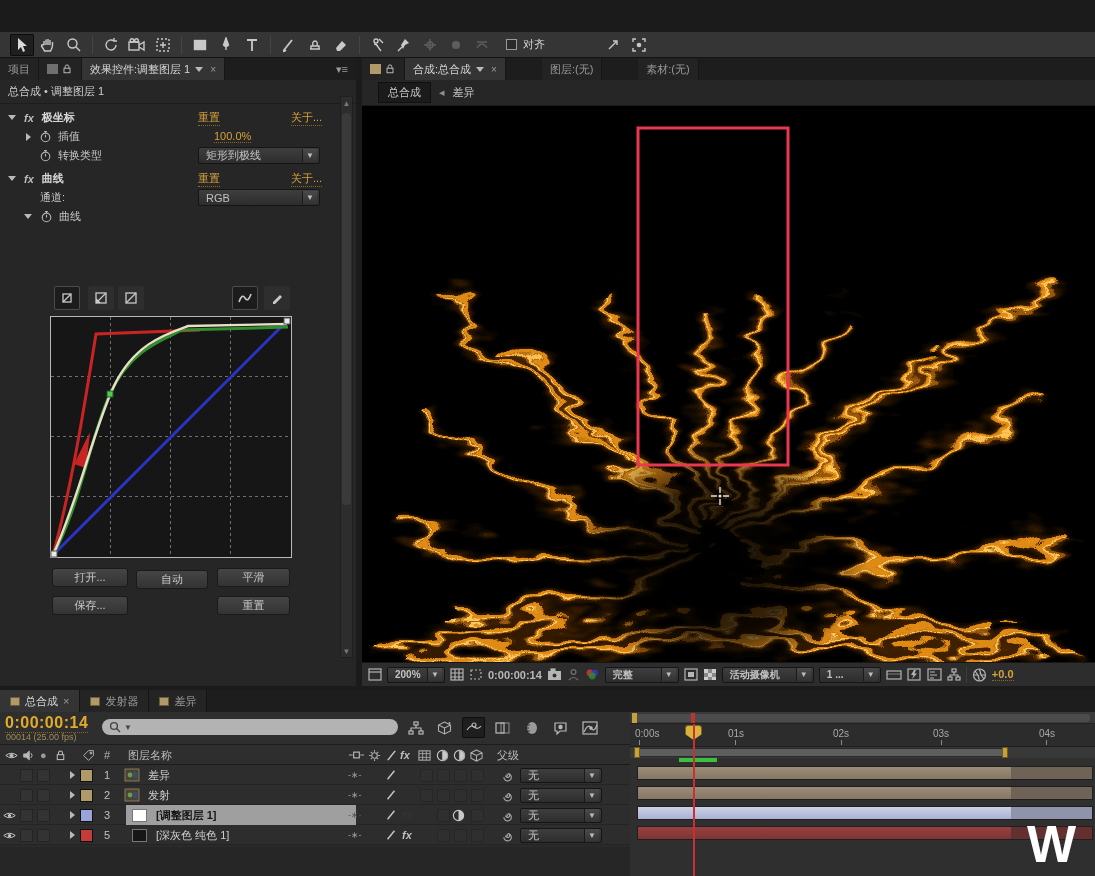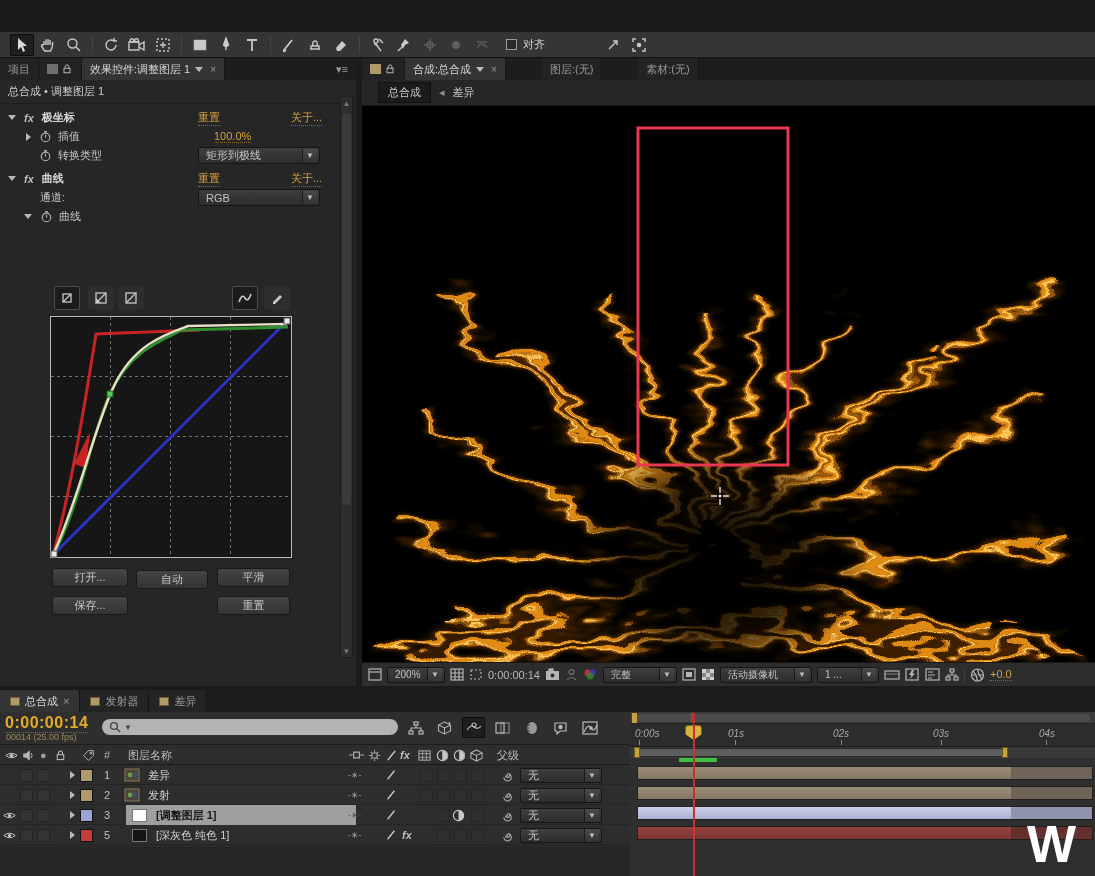--- a/index.html
+++ b/index.html
@@ -72,21 +72,21 @@
   
   .vscroll { position:absolute; right:3px; top:38px; bottom:28px; width:13px; background:#2d2d2d; border:1px solid #1f1f1f; }
   .vscroll .arr { position:absolute; left:0; width:11px; height:12px; display:flex;align-items:center;justify-content:center; color:#777; font-size:8px;}
   .vscroll .thumb { position:absolute; left:1px; width:9px; top:16px; height:70%; background:#3a3a3a; border-radius:4px; }
 
   
   #viewer { left:362px; top:58px; width:733px; height:628px; background:#232323; }
   #view-bread { height:26px; display:flex; align-items:center; gap:8px; padding-left:16px; background:#262626; border-bottom:1px solid #191919;}
   #canvas { position:absolute; left:0; top:48px; width:733px; height:580px; background:#000; overflow:hidden; }
   #compbar { position:absolute; left:0; bottom:0; width:733px; height:24px; background:#2d2d2d; border-top:1px solid #161616;
-             display:flex; align-items:center; gap:5px; padding:0 6px; }
+             display:flex; align-items:center; gap:5px; padding:0 6px;font-weight:bold; }
   #compbar .ic svg { stroke:#b5b5b5; fill:none; stroke-width:1.2; }
   #compbar .dd { height:16px; font-size:10px; }
   .vsep { width:1px; height:16px; background:#1d1d1d; border-right:1px solid #3d3d3d; }
 
   
   #timeline { left:0; top:690px; width:1095px; height:186px; background:#2a2a2a; }
   #tl-tabs { height:22px; background:#1d1d1d; display:flex; }
   .tl-tab { display:flex;align-items:center;gap:5px;padding:0 10px;border-right:1px solid #141414;color:#9a9a9a;background:#242424;}
   .tl-tab.active { background:#343434;color:#d9d9d9; }
   .tl-tab .sq { width:10px;height:9px;background:#b19a6a;border:1px solid #6e5c38; }
@@ -111,21 +111,21 @@
   .sw { width:13px;height:13px;background:#2f2f2f;border:1px solid #262626;display:flex;align-items:center;justify-content:center;}
   .swatch { width:13px;height:13px;border:1px solid #111; }
   .srcico { width:15px;height:13px;border:1px solid #777;background:#3a3a3a; }
   .namehl { position:absolute; left:126px; top:0; width:230px; height:20px; background:#9f9f9f; }
   .lname { position:relative; color:#cfcfcf; font-size:11px; }
   .sel .lname { color:#151515; font-weight:bold; }
   .parent-dd { width:82px; height:15px; }
   .spiral svg { stroke:#a9a9a9; fill:none; stroke-width:1.2; }
 
   
-  #tracks { position:absolute; left:630px; top:22px; width:465px; height:164px; background:#2f2f2f;font-style:italic; }
+  #tracks { position:absolute; left:630px; top:22px; width:465px; height:164px; background:#2f2f2f; }
   #navstrip { position:absolute; left:0; top:0; width:465px; height:12px; background:#3a3a3a; border-bottom:1px solid #222; }
   #navbar { position:absolute; left:2px; top:2px; width:458px; height:8px; background:#4c4c4c; border-radius:3px; }
   #ruler { position:absolute; left:0; top:12px; width:465px; height:23px; background:#2c2c2c; border-bottom:1px solid #1e1e1e; color:#a9a9a9; font-size:10px; }
   .rl { position:absolute; top:4px; }
   .rt { position:absolute; top:16px; width:1px; height:5px; background:#8a8a8a; }
   #workarea { position:absolute; left:0; top:35px; width:465px; height:11px; background:#383838; }
   #wabar { position:absolute; left:7px; top:1px; width:368px; height:9px; background:#5e5e5e; border:1px solid #2a2a2a; }
   .wahandle { position:absolute; top:0; width:6px; height:11px; background:#c7a23a; border:1px solid #6e5a1c; }
   #greenbar { position:absolute; left:49px; top:46px; width:38px; height:4px; background:#3fbf3f; }
   .tbar { position:absolute; left:7px; width:456px; height:14px; border:1px solid #1f1f1f; }

